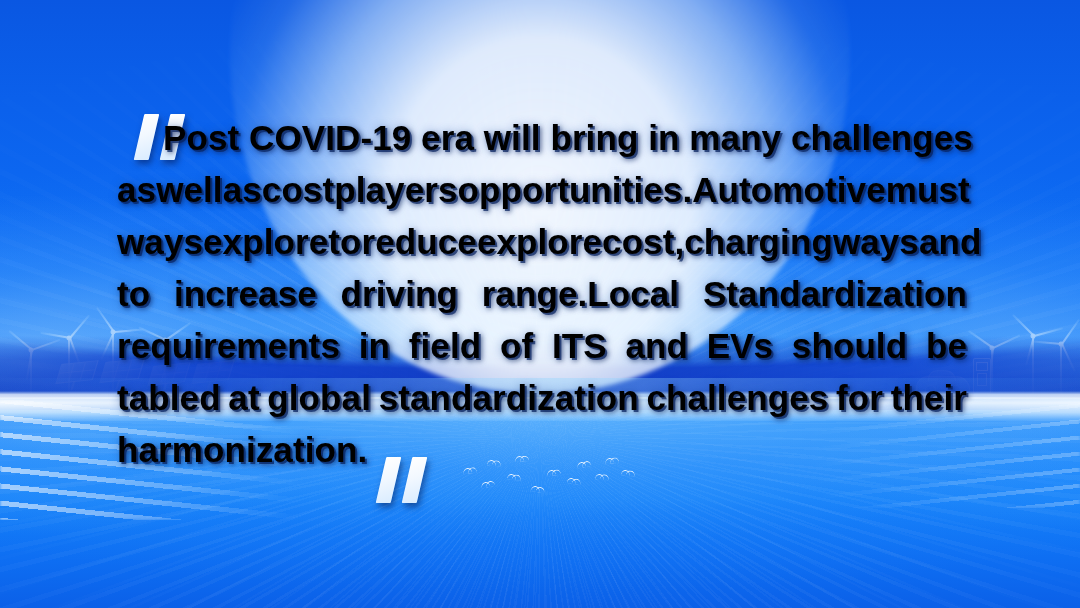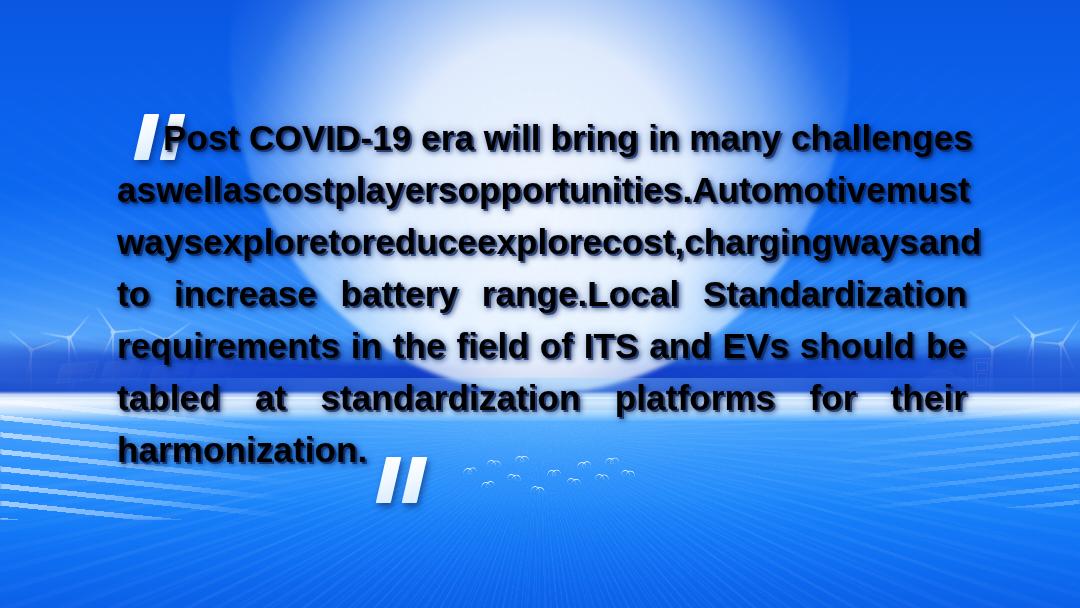--- a/index.html
+++ b/index.html
@@ -443,41 +443,41 @@
         <span class="w">reduce</span>
         <span class="w">explore</span>
         <span class="w">cost,</span>
         <span class="w">charging</span>
         <span class="w">ways</span>
         <span class="w">and</span>
       </div>
     <div class="quote-line just" id="l4">
         <span class="w">to</span>
         <span class="w">increase</span>
-        <span class="w">battery</span>
+        <span class="w">driving</span>
         <span class="w">range.Local</span>
         <span class="w">Standardization</span>
       </div>
     <div class="quote-line just" id="l5">
         <span class="w">requirements</span>
         <span class="w">in</span>
-        <span class="w">the</span>
         <span class="w">field</span>
         <span class="w">of</span>
         <span class="w">ITS</span>
         <span class="w">and</span>
         <span class="w">EVs</span>
         <span class="w">should</span>
         <span class="w">be</span>
       </div>
     <div class="quote-line just" id="l6">
         <span class="w">tabled</span>
         <span class="w">at</span>
+        <span class="w">global</span>
         <span class="w">standardization</span>
-        <span class="w">platforms</span>
+        <span class="w">challenges</span>
         <span class="w">for</span>
         <span class="w">their</span>
       </div>
 
     <div class="quote-line">
       <span>harmonization.</span>
     </div>
   </div>
 
   <div class="qmark qclose">

